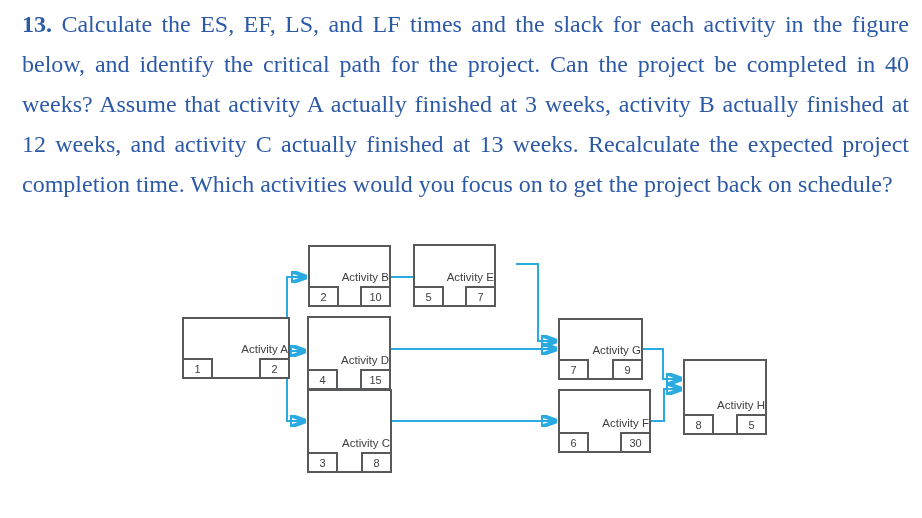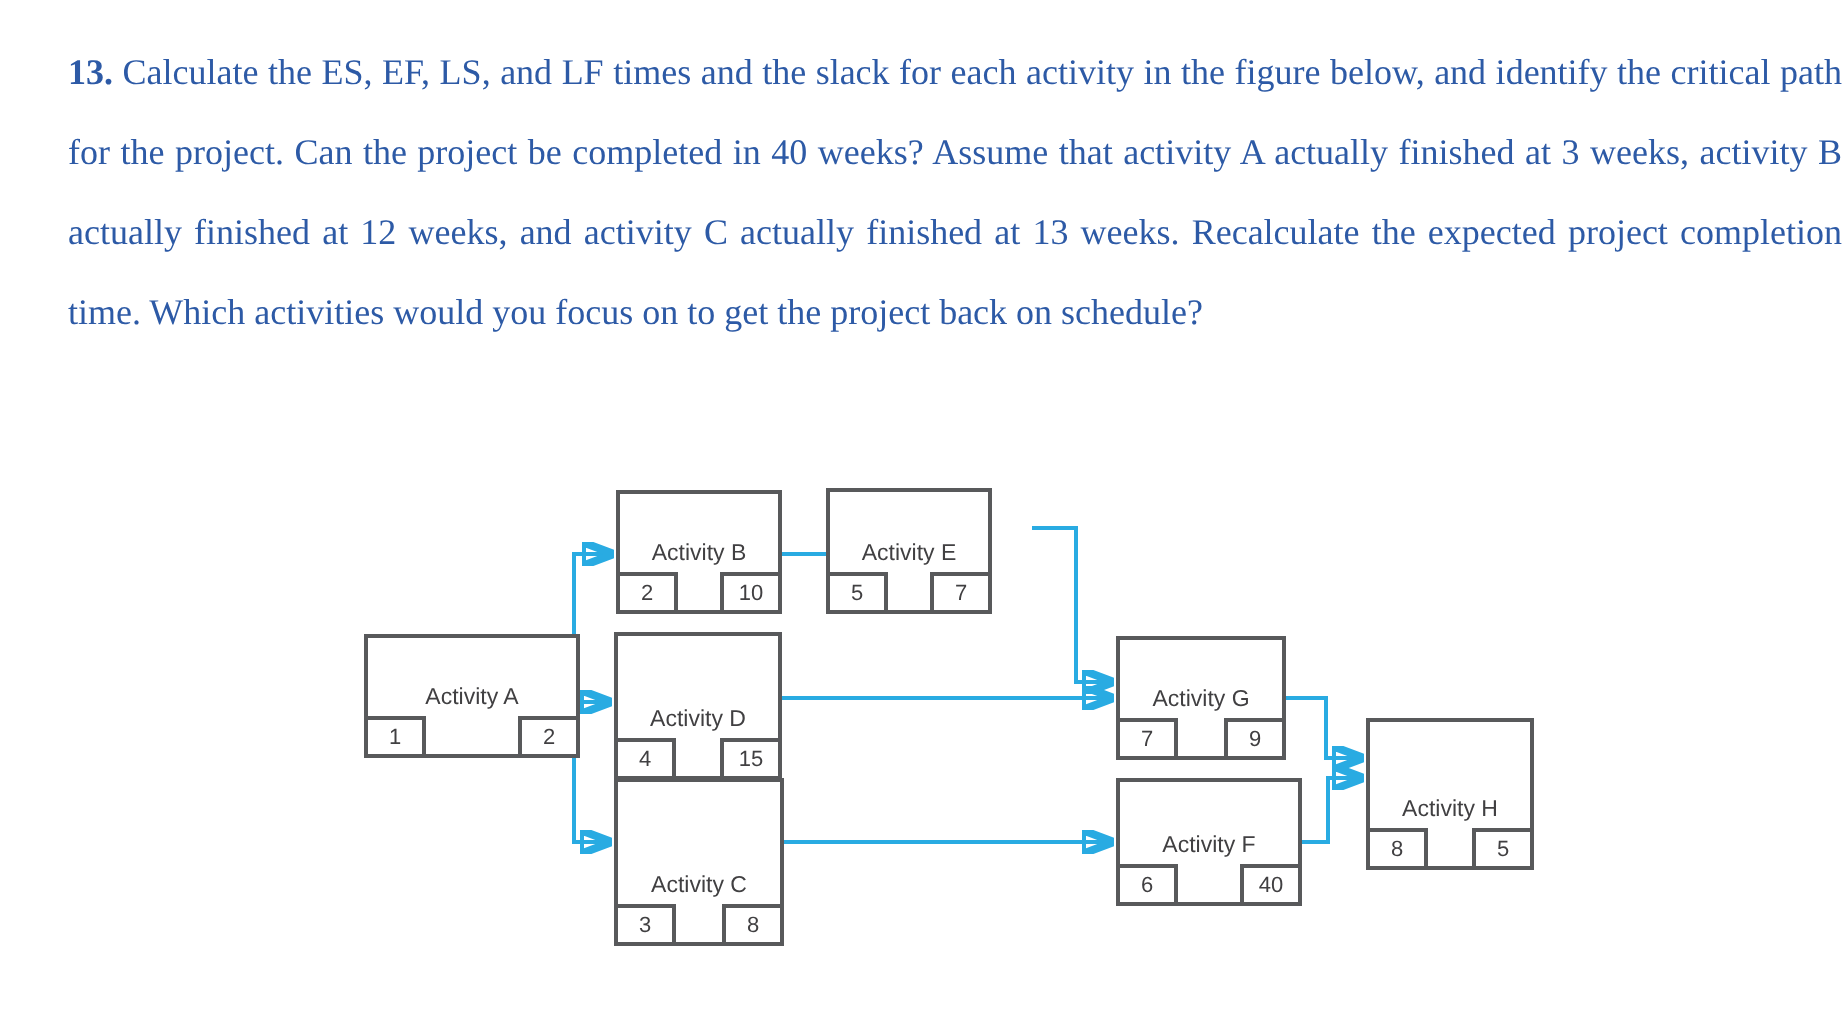--- a/index.html
+++ b/index.html
@@ -1,26 +1,26 @@
 <!DOCTYPE html>
 <html><head>
 <meta charset="utf-8">
 <style>
   html,body{margin:0;padding:0;background:#ffffff;}
   .page{position:relative;width:922px;height:518px;background:#ffffff;overflow:hidden;
         font-family:"Liberation Sans",sans-serif;}
-  .problem{position:absolute;left:22px;top:0;width:887px;margin:12px;padding-top:4px;
-           font-family:"Liberation Serif",serif;font-size:18px;line-height:40px;
+  .problem{position:absolute;left:22px;top:0;width:887px;margin:0;padding-top:4px;
+           font-family:"Liberation Serif",serif;font-size:24px;line-height:40px;
            color:#2d5aa6;text-align:justify;}
   .problem b{font-weight:bold;}
   .diagram{position:absolute;left:0;top:0;width:922px;height:518px;}
   .edges{position:absolute;left:0;top:0;}
   .edges path{fill:none;stroke:#29abe2;stroke-width:2;}
   .node{position:absolute;border:2px solid #58595b;background:#ffffff;box-sizing:border-box;}
-  .node-label{position:absolute;left:0;right:0;bottom:22px;text-align:center;
+  .node-label{position:absolute;left:0;right:0;bottom:22px;text-align:right;
               font-size:11.5px;color:#414042;white-space:nowrap;}
   .cell{position:absolute;bottom:-2px;width:31px;height:21px;border:2px solid #58595b;
         background:#ffffff;box-sizing:border-box;display:flex;align-items:center;
         justify-content:center;font-size:11px;color:#414042;}
   .cell-left{left:-2px;}
   .cell-right{right:-2px;}
 </style>
 </head>
 <body>
 
@@ -79,21 +79,21 @@
 
     <div class="node" style="left:558px;top:318px;width:85px;height:62px">
       <div class="node-label">Activity G</div>
       <div class="cell cell-left">7</div>
       <div class="cell cell-right">9</div>
     </div>
 
     <div class="node" style="left:558px;top:389px;width:93px;height:64px">
       <div class="node-label">Activity F</div>
       <div class="cell cell-left">6</div>
-      <div class="cell cell-right">40</div>
+      <div class="cell cell-right">30</div>
     </div>
 
     <div class="node" style="left:683px;top:359px;width:84px;height:76px">
       <div class="node-label">Activity H</div>
       <div class="cell cell-left">8</div>
       <div class="cell cell-right">5</div>
     </div>
 
   </div>
 </div>

